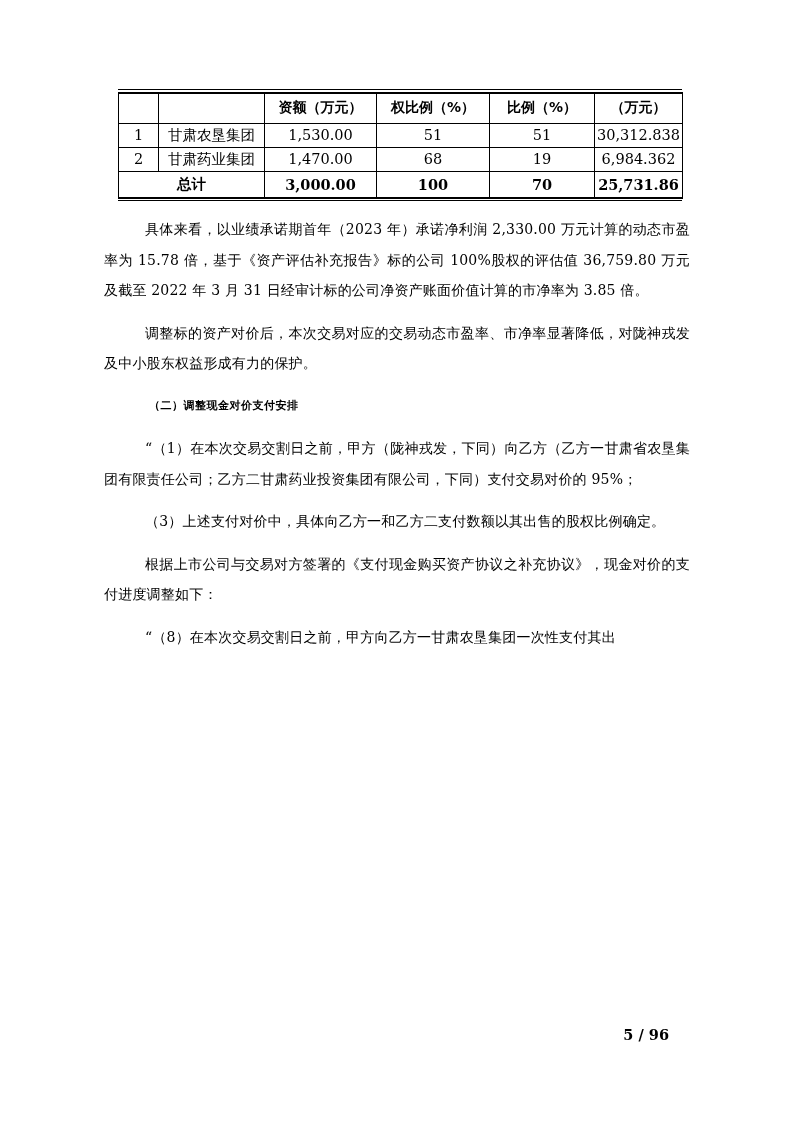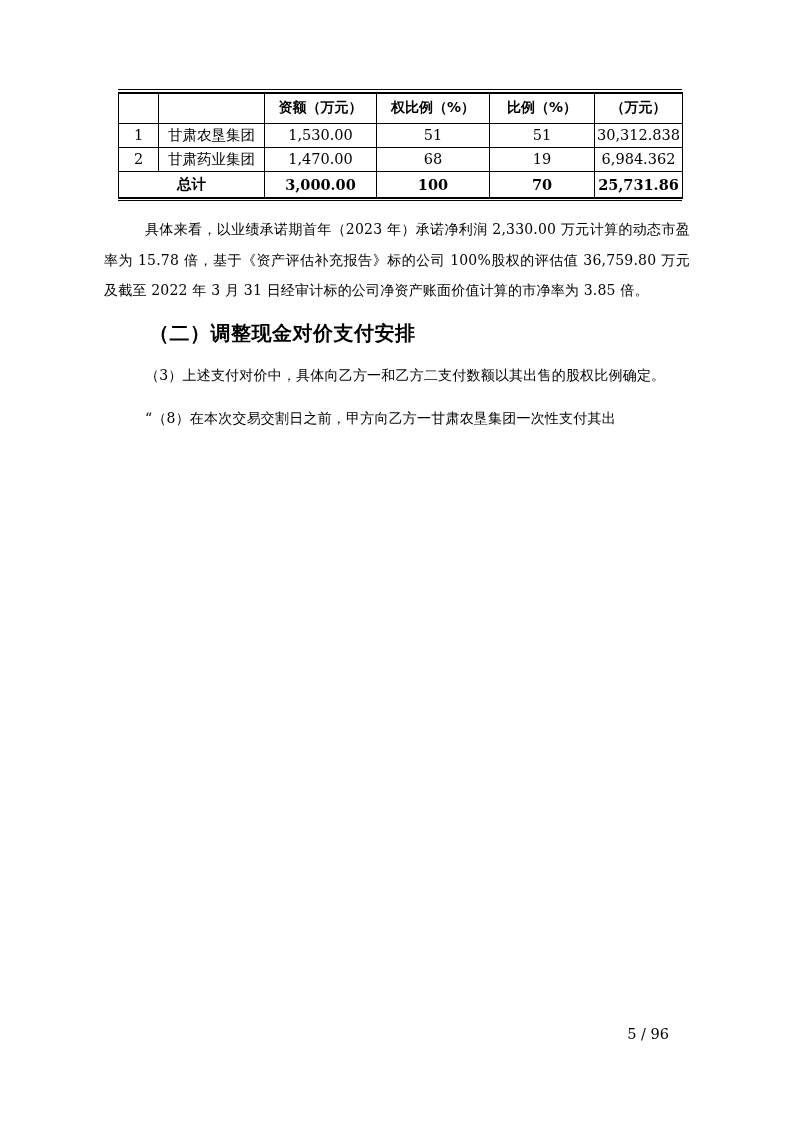--- a/index.html
+++ b/index.html
@@ -77,32 +77,32 @@
     font-size: 14px;
     line-height: 30.5px;
     margin: 0 0 12px 0;
     text-align: justify;
     text-indent: 41px;
     letter-spacing: 0.2px;
   }
   .heading {
     font-family: "DejaVu Sans", "Liberation Sans", sans-serif;
     font-weight: bold;
-    font-size: 20px;
+    font-size: 11px;
     line-height: 30.5px;
     margin: 0 0 12px 0;
     padding-left: 45px;
     letter-spacing: 0.5px;
   }
   .page-number {
     position: absolute;
     top: 1026px;
     right: 124px;
     font-size: 14.5px;
-    font-weight: normal;
+    font-weight: bold;
     font-family: "DejaVu Serif", "Liberation Serif", serif;
   }
 </style>
 </head>
 <body>
 
 <div class="page">
   <div class="content">
 
     <div class="table-wrap">
@@ -145,24 +145,27 @@
             <td>3,000.00</td>
             <td>100</td>
             <td>70</td>
             <td>25,731.86</td>
           </tr>
         </tbody>
       </table>
     </div>
 
     <p class="para">具体来看，以业绩承诺期首年（2023 年）承诺净利润 2,330.00 万元计算的动态市盈率为 15.78 倍，基于《资产评估补充报告》标的公司 100%股权的评估值 36,759.80 万元及截至 2022 年 3 月 31 日经审计标的公司净资产账面价值计算的市净率为 3.85 倍。</p>
+    <p class="para">调整标的资产对价后，本次交易对应的交易动态市盈率、市净率显著降低，对陇神戎发及中小股东权益形成有力的保护。</p>
 
     <h3 class="heading">（二）调整现金对价支付安排</h3>
 
+    <p class="para">“（1）在本次交易交割日之前，甲方（陇神戎发，下同）向乙方（乙方一甘肃省农垦集团有限责任公司；乙方二甘肃药业投资集团有限公司，下同）支付交易对价的 95%；</p>
     <p class="para">（3）上述支付对价中，具体向乙方一和乙方二支付数额以其出售的股权比例确定。</p>
 
 
+    <p class="para">根据上市公司与交易对方签署的《支付现金购买资产协议之补充协议》，现金对价的支付进度调整如下：</p>
     <p class="para">“（8）在本次交易交割日之前，甲方向乙方一甘肃农垦集团一次性支付其出</p>
 
   </div>
 
   <div class="page-number">5 / 96</div>
 </div>
 
 </body></html>

